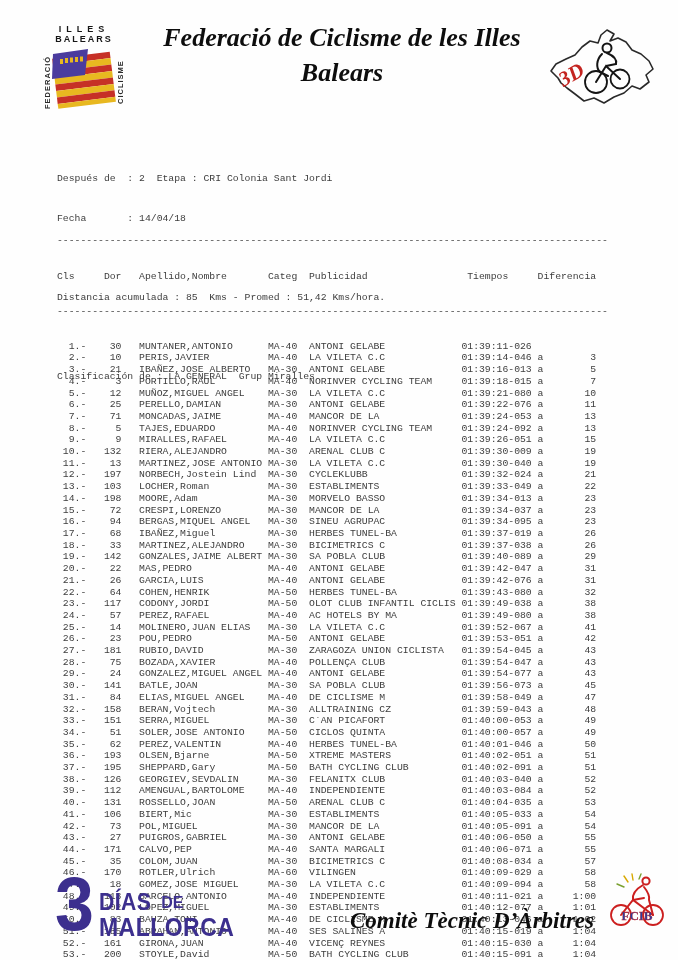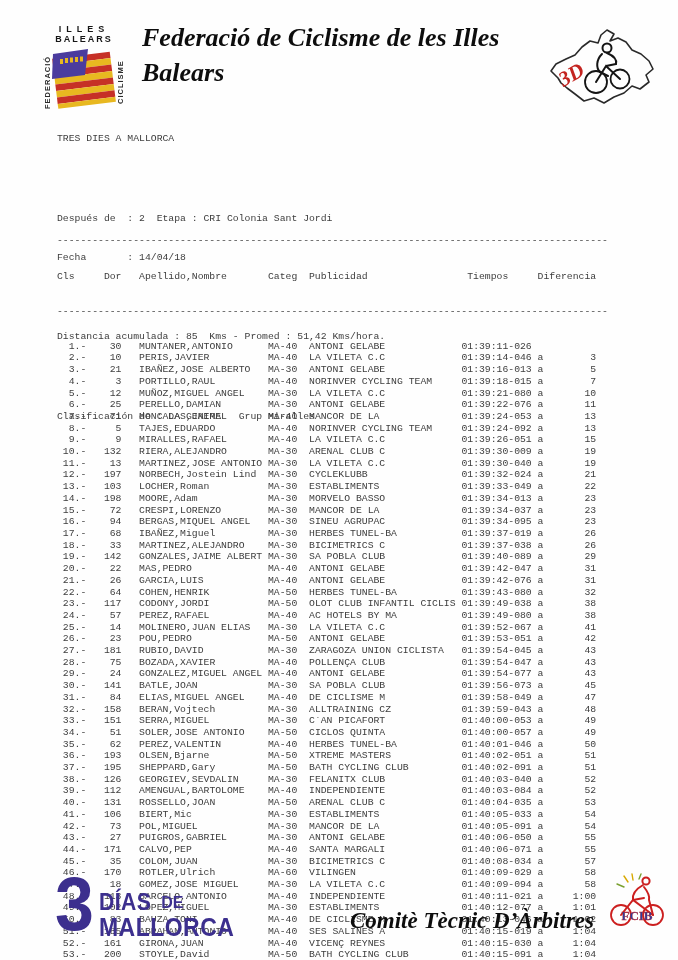--- a/index.html
+++ b/index.html
@@ -21,21 +21,21 @@
   .fed-top { text-align:center; color:#161616; font-weight:bold;
              font-size:9px; line-height:10px; }
   .fed-top .l1 { letter-spacing:5px; }
   .fed-top .l2 { letter-spacing:2px; }
   .fed-mid { display:flex; align-items:center; justify-content:center; margin-top:1px; }
   .vtext { font-size:7.5px; font-weight:bold; color:#2a2a2a; letter-spacing:1px;
            writing-mode:vertical-rl; transform:rotate(180deg); height:70px;
            display:inline-block; text-align:center; }
   .title-block {
     position:absolute; left:142px; top:20px; width:400px;
-    color:#0d0d0d;
+    text-align:center; color:#0d0d0d;
     font-family:"Liberation Serif", serif;
     font-weight:bold; font-style:italic;
     font-size:26px; line-height:35px;
   }
   .island-logo { position:absolute; right:14px; top:24px; }
   
   #info  { position:absolute; left:57px; top:106px; line-height:13.2px; }
   #table { position:absolute; left:57px; top:212px; line-height:11.7px; }
   #table .trow { white-space:pre; }
   
@@ -108,21 +108,20 @@
       <circle cx="63" cy="24" r="4.5"></circle>
       <path d="M52,58 L62,42 L76,55 M62,42 L72,40"></path>
       <path d="M58,30 C52,36 52,44 56,48"></path>
       <path d="M63,29 C70,32 73,36 72,40"></path>
       <path d="M56,48 L64,52"></path>
     </g>
   </svg>
 </div>
 
 <div id="info" class="mono">
-  <div>TRES DIES A MALLORCA</div>
   <div>&nbsp;</div>
   <div>Después de  : 2  Etapa : CRI Colonia Sant Jordi</div>
   <div>Fecha       : 14/04/18</div>
   <div>&nbsp;</div>
   <div>Distancia acumulada : 85  Kms - Promed : 51,42 Kms/hora.</div>
   <div>&nbsp;</div>
   <div>Clasificación de : LA GENERAL  Grup Miralles</div>
 </div>
 
 <div id="table" class="mono">

